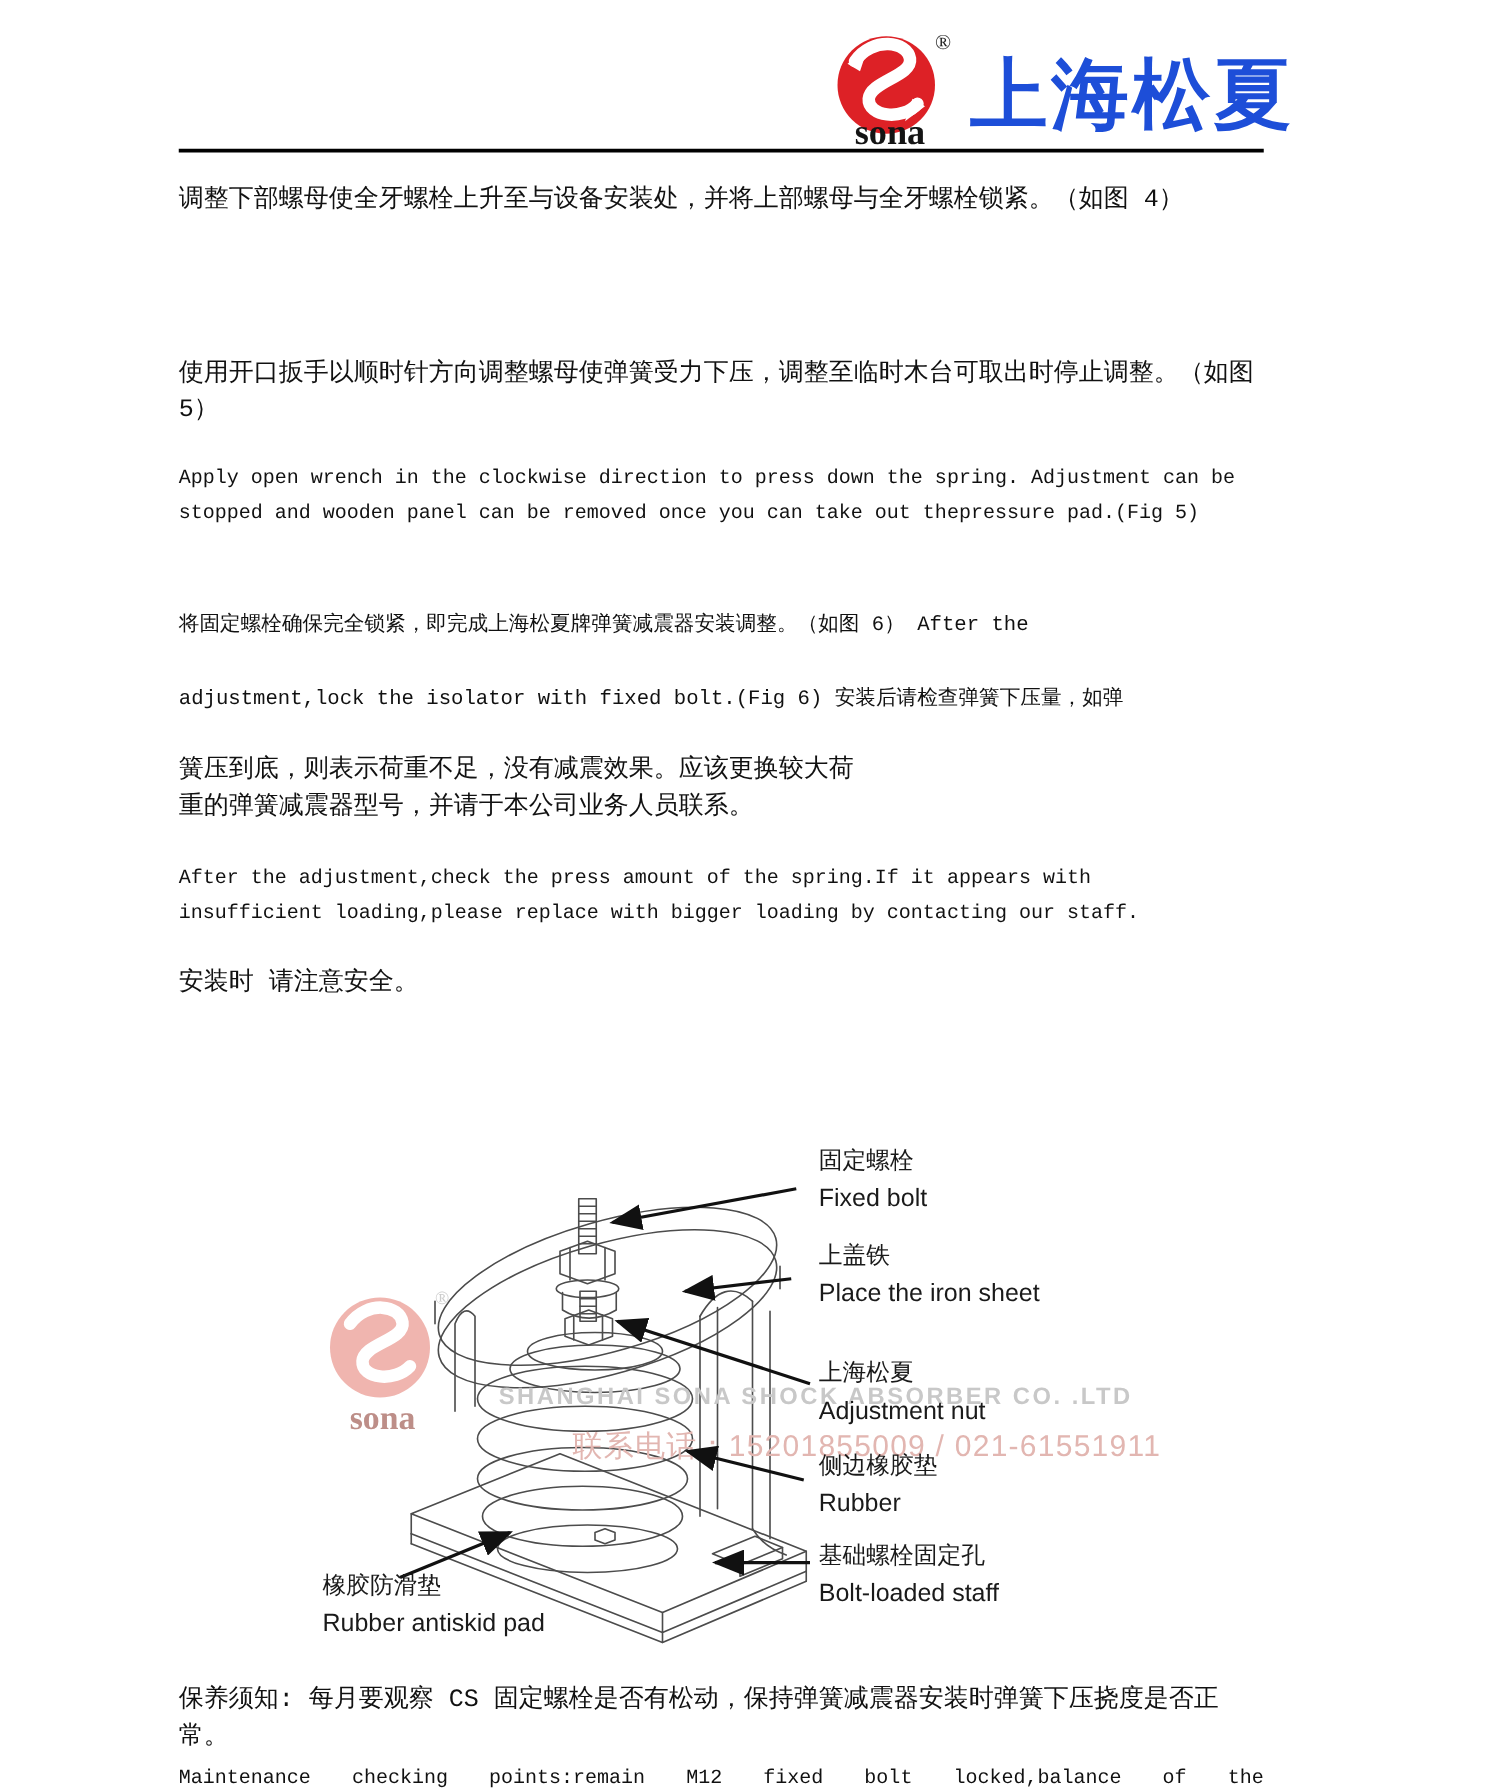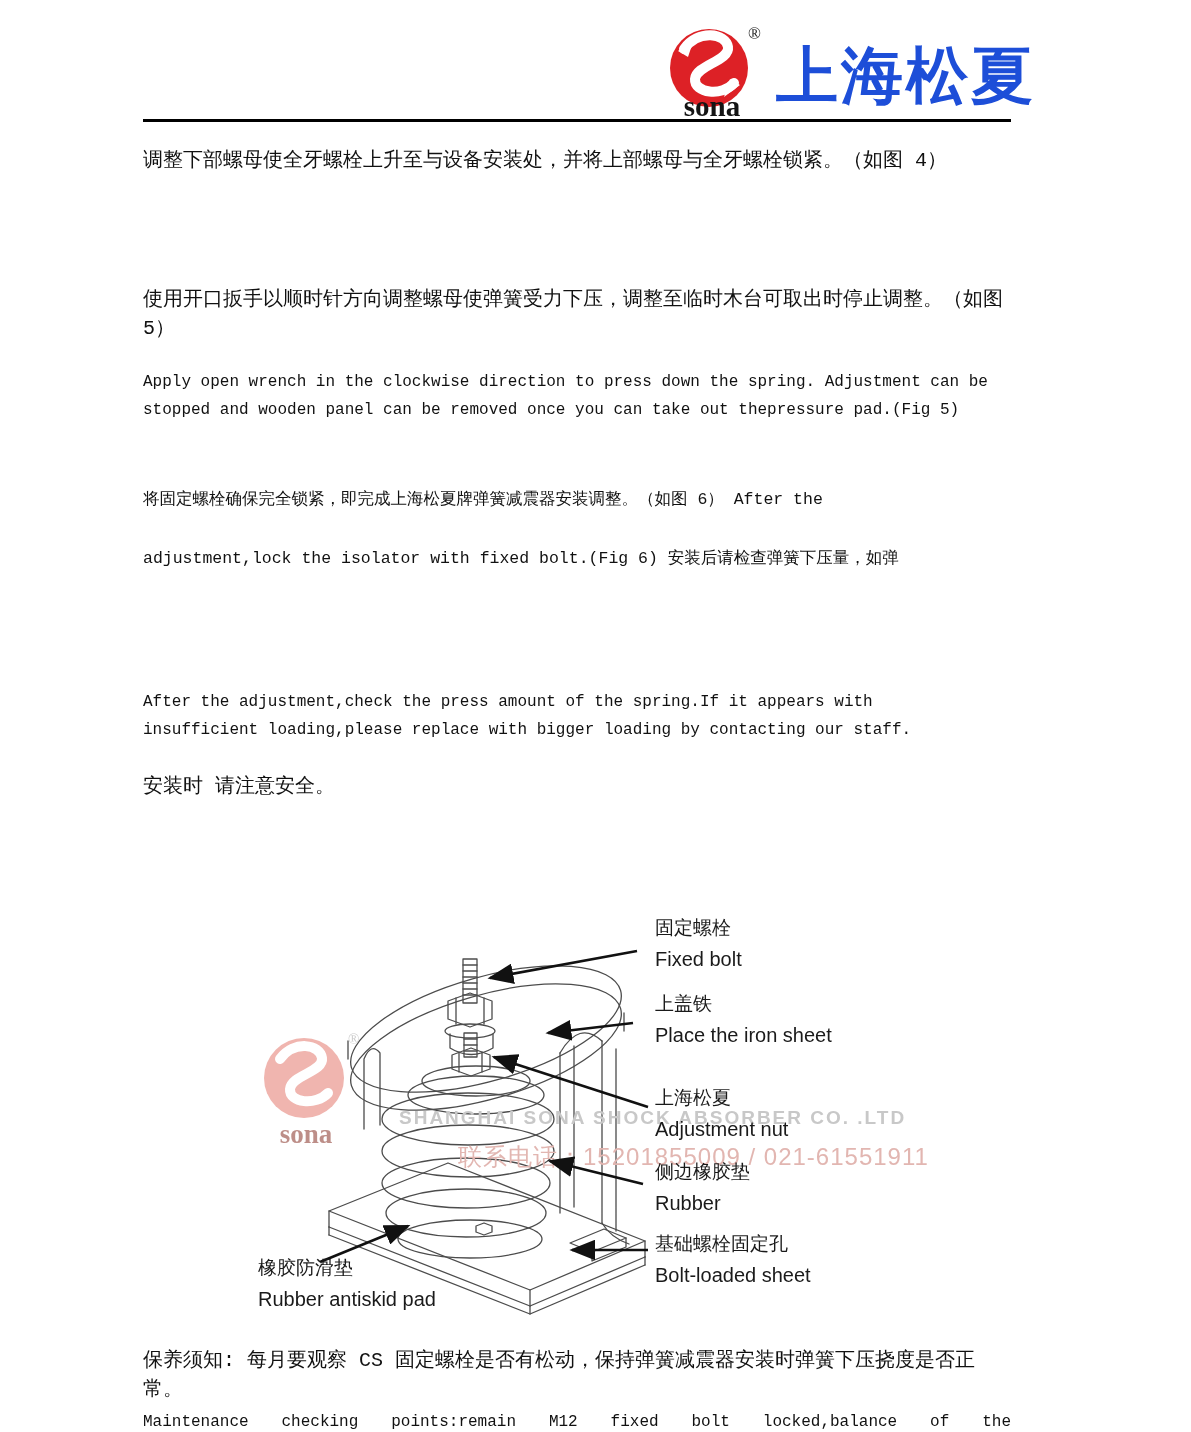--- a/index.html
+++ b/index.html
@@ -60,20 +60,22 @@
   <div class="reg-mark">®</div>
   <div class="logo-word">sona</div>
   <div class="brand-cn">上海松夏</div>
   <div class="rule"></div>
 
   <div class="para cn" style="top:146px">调整下部螺母使全牙螺栓上升至与设备安装处，并将上部螺母与全牙螺栓锁紧。（如图 4）</div>
   <div class="para cn" style="top:285px">使用开口扳手以顺时针方向调整螺母使弹簧受力下压，调整至临时木台可取出时停止调整。（如图 5）</div>
   <div class="para en" style="top:368px">Apply open wrench in the clockwise direction to press down the spring. Adjustment can be stopped and wooden panel can be removed once you can take out thepressure pad.(Fig 5)</div>
   <div class="para mixed" style="top:487px">将固定螺栓确保完全锁紧，即完成上海松夏牌弹簧减震器安装调整。（如图 6） After the</div>
   <div class="para mixed" style="top:546px">adjustment,lock the isolator with fixed bolt.(Fig 6) 安装后请检查弹簧下压量，如弹</div>
+  <div class="para cn prewrap" style="top:602px">簧压到底，则表示荷重不足，没有减震效果。应该更换较大荷
+重的弹簧减震器型号，并请于本公司业务人员联系。</div>
   <div class="para en" style="top:688px">After the adjustment,check the press amount of the spring.If it appears with insufficient loading,please replace with bigger loading by contacting our staff.</div>
   <div class="para cn" style="top:772px">安装时 请注意安全。</div>
 
   <div class="diagram">
 
     <svg class="art" width="730" height="430" viewBox="0 0 730 430">
       <g stroke="#4c4c4c" stroke-width="1.3" fill="none" stroke-linejoin="round" stroke-linecap="round">
 
         <ellipse cx="256" cy="136" rx="140" ry="52" transform="rotate(-16 256 136)"></ellipse>
         <ellipse cx="256" cy="154" rx="140" ry="52" transform="rotate(-16 256 154)"></ellipse>
@@ -158,21 +160,21 @@
     <div class="dlabel" style="left:425px;top:192px">
       <p class="dl-cn">上海松夏</p>
       <p class="dl-en">Adjustment nut</p>
     </div>
     <div class="dlabel" style="left:425px;top:266px">
       <p class="dl-cn">侧边橡胶垫</p>
       <p class="dl-en">Rubber</p>
     </div>
     <div class="dlabel" style="left:425px;top:338px">
       <p class="dl-cn">基础螺栓固定孔</p>
-      <p class="dl-en">Bolt-loaded sheet</p>
+      <p class="dl-en">Bolt-loaded staff</p>
     </div>
     <div class="dlabel" style="left:28px;top:362px">
       <p class="dl-cn">橡胶防滑垫</p>
       <p class="dl-en">Rubber antiskid pad</p>
     </div>
   </div>
 
   <div class="maint">
     <p class="m-cn">保养须知: 每月要观察 CS 固定螺栓是否有松动，保持弹簧减震器安装时弹簧下压挠度是否正常。</p>
     <p class="m-en just">Maintenance checking points:remain M12 fixed bolt locked,balance of the</p>

